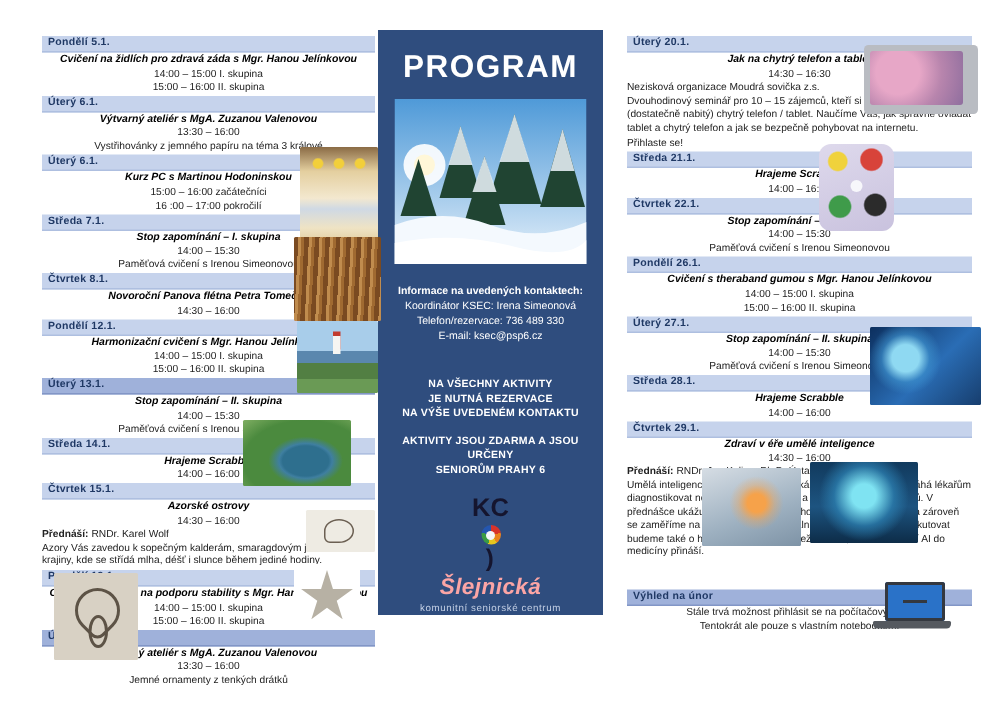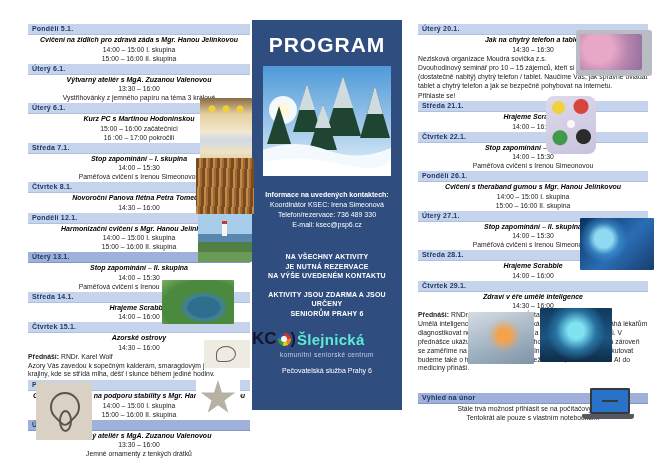--- a/index.html
+++ b/index.html
@@ -31,29 +31,29 @@
   }
   .program-title{font-size:21px;font-weight:bold;letter-spacing:1px;margin-top:13px;}
   .winter-img{display:block;width:128px;height:110px;margin:9px auto 0 auto;}
   .month-title{font-size:19px;font-weight:bold;margin-top:20px;letter-spacing:.5px;}
   .contact{margin-top:14px;}
   .contact-heading{font-size:7px;font-weight:bold;line-height:10px;}
   .contact-lines div{font-size:7px;line-height:10px;}
   .notice1{margin-top:22px;}
   .notice1 div,.notice2 div{font-size:7px;font-weight:bold;line-height:9.5px;letter-spacing:.2px;}
   .notice2{margin-top:9px;}
-  .logo-row{margin-top:11px;display:flex;align-items:center;justify-content:flex-start;gap:1px;}
+  .logo-row{margin-top:11px;display:flex;align-items:center;justify-content:flex-end;gap:1px;flex-direction:column;}
   .logo-kc{font-size:17px;font-weight:bold;color:#15152e;letter-spacing:0;}
   .logo-ring{
     display:inline-block;width:13px;height:13px;border-radius:50%;position:relative;
     background:conic-gradient(#d8332a 0 22%,#e8821f 22% 40%,#e5c51f 40% 55%,#3b9b44 55% 78%,#2456b0 78% 100%);
   }
   .logo-ring::after{content:"";position:absolute;left:3.5px;top:3.5px;width:6px;height:6px;border-radius:50%;background:#f4f6fa;}
   .logo-paren{font-size:16px;font-weight:bold;color:#15152e;margin-left:-1px;}
-  .logo-name{font-size:15px;font-weight:bold;color:#5eead4;letter-spacing:.3px;}
+  .logo-name{font-size:15px;font-weight:bold;color:#fca5a5;letter-spacing:.3px;font-style:italic;}
   .logo-subtitle{font-size:6.5px;color:#c3cfe4;margin-top:2px;letter-spacing:.4px;}
   .panel-footer{margin-top:8px;}
   .panel-footer div{font-size:7px;line-height:10px;}
   
   .img{position:absolute;z-index:3;border-radius:1px;}
   
   .img-three-kings-crafts{right:-2px;top:74px;width:52px;height:90px;
     background:linear-gradient(180deg,#8a6b45 0%,#e4cf9f 18%,#f3e8cf 38%,#cfd9e4 46%,#efe3c4 60%,#d9bf8a 78%,#f0e8d6 100%);}
   .img-three-kings-crafts::before{content:"";position:absolute;left:6px;top:6px;width:40px;height:10px;
     background:radial-gradient(circle at 15% 50%,#f2cf3a 0 3px,transparent 4px),

